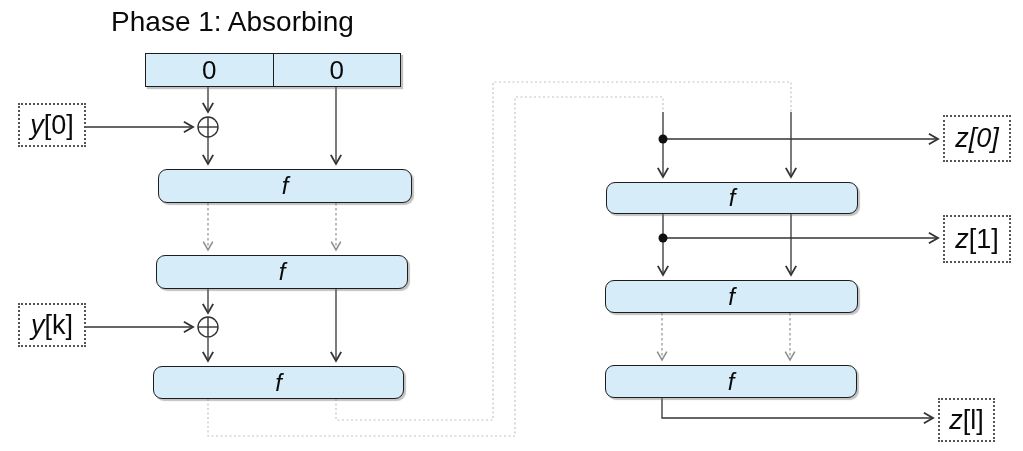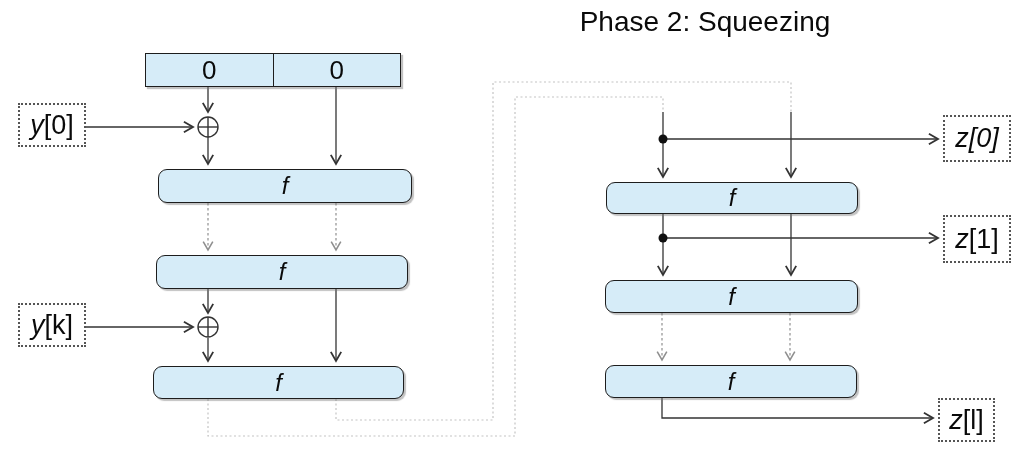--- a/index.html
+++ b/index.html
@@ -35,21 +35,21 @@
   }
   .labelbox .var{font-style:italic;}
   .labelbox .idx{font-style:normal;}
   svg.wires{position:absolute;left:0;top:0;pointer-events:none;}
 </style>
 </head>
 <body>
 
 <div id="canvas">
 
-  <div class="title" style="left:555px;top:6px;width:300px;">Phase 2: Squeezing</div>
+  <div class="title" style="left:60px;top:6px;width:345px;">Phase 1: Absorbing</div>
 
   <svg class="wires" width="1023" height="451" viewBox="0 0 1023 451">
     <defs>
       <marker id="ab" viewBox="0 0 10 10" refX="8" refY="5" markerWidth="10" markerHeight="10" orient="auto-start-reverse">
         <path d="M1,1 L8,5 L1,9" fill="none" stroke="#333" stroke-width="1.4"></path>
       </marker>
       <marker id="ag" viewBox="0 0 10 10" refX="8" refY="5" markerWidth="10" markerHeight="10" orient="auto-start-reverse">
         <path d="M1,1 L8,5 L1,9" fill="none" stroke="#8f8f8f" stroke-width="1.3"></path>
       </marker>
     </defs>

